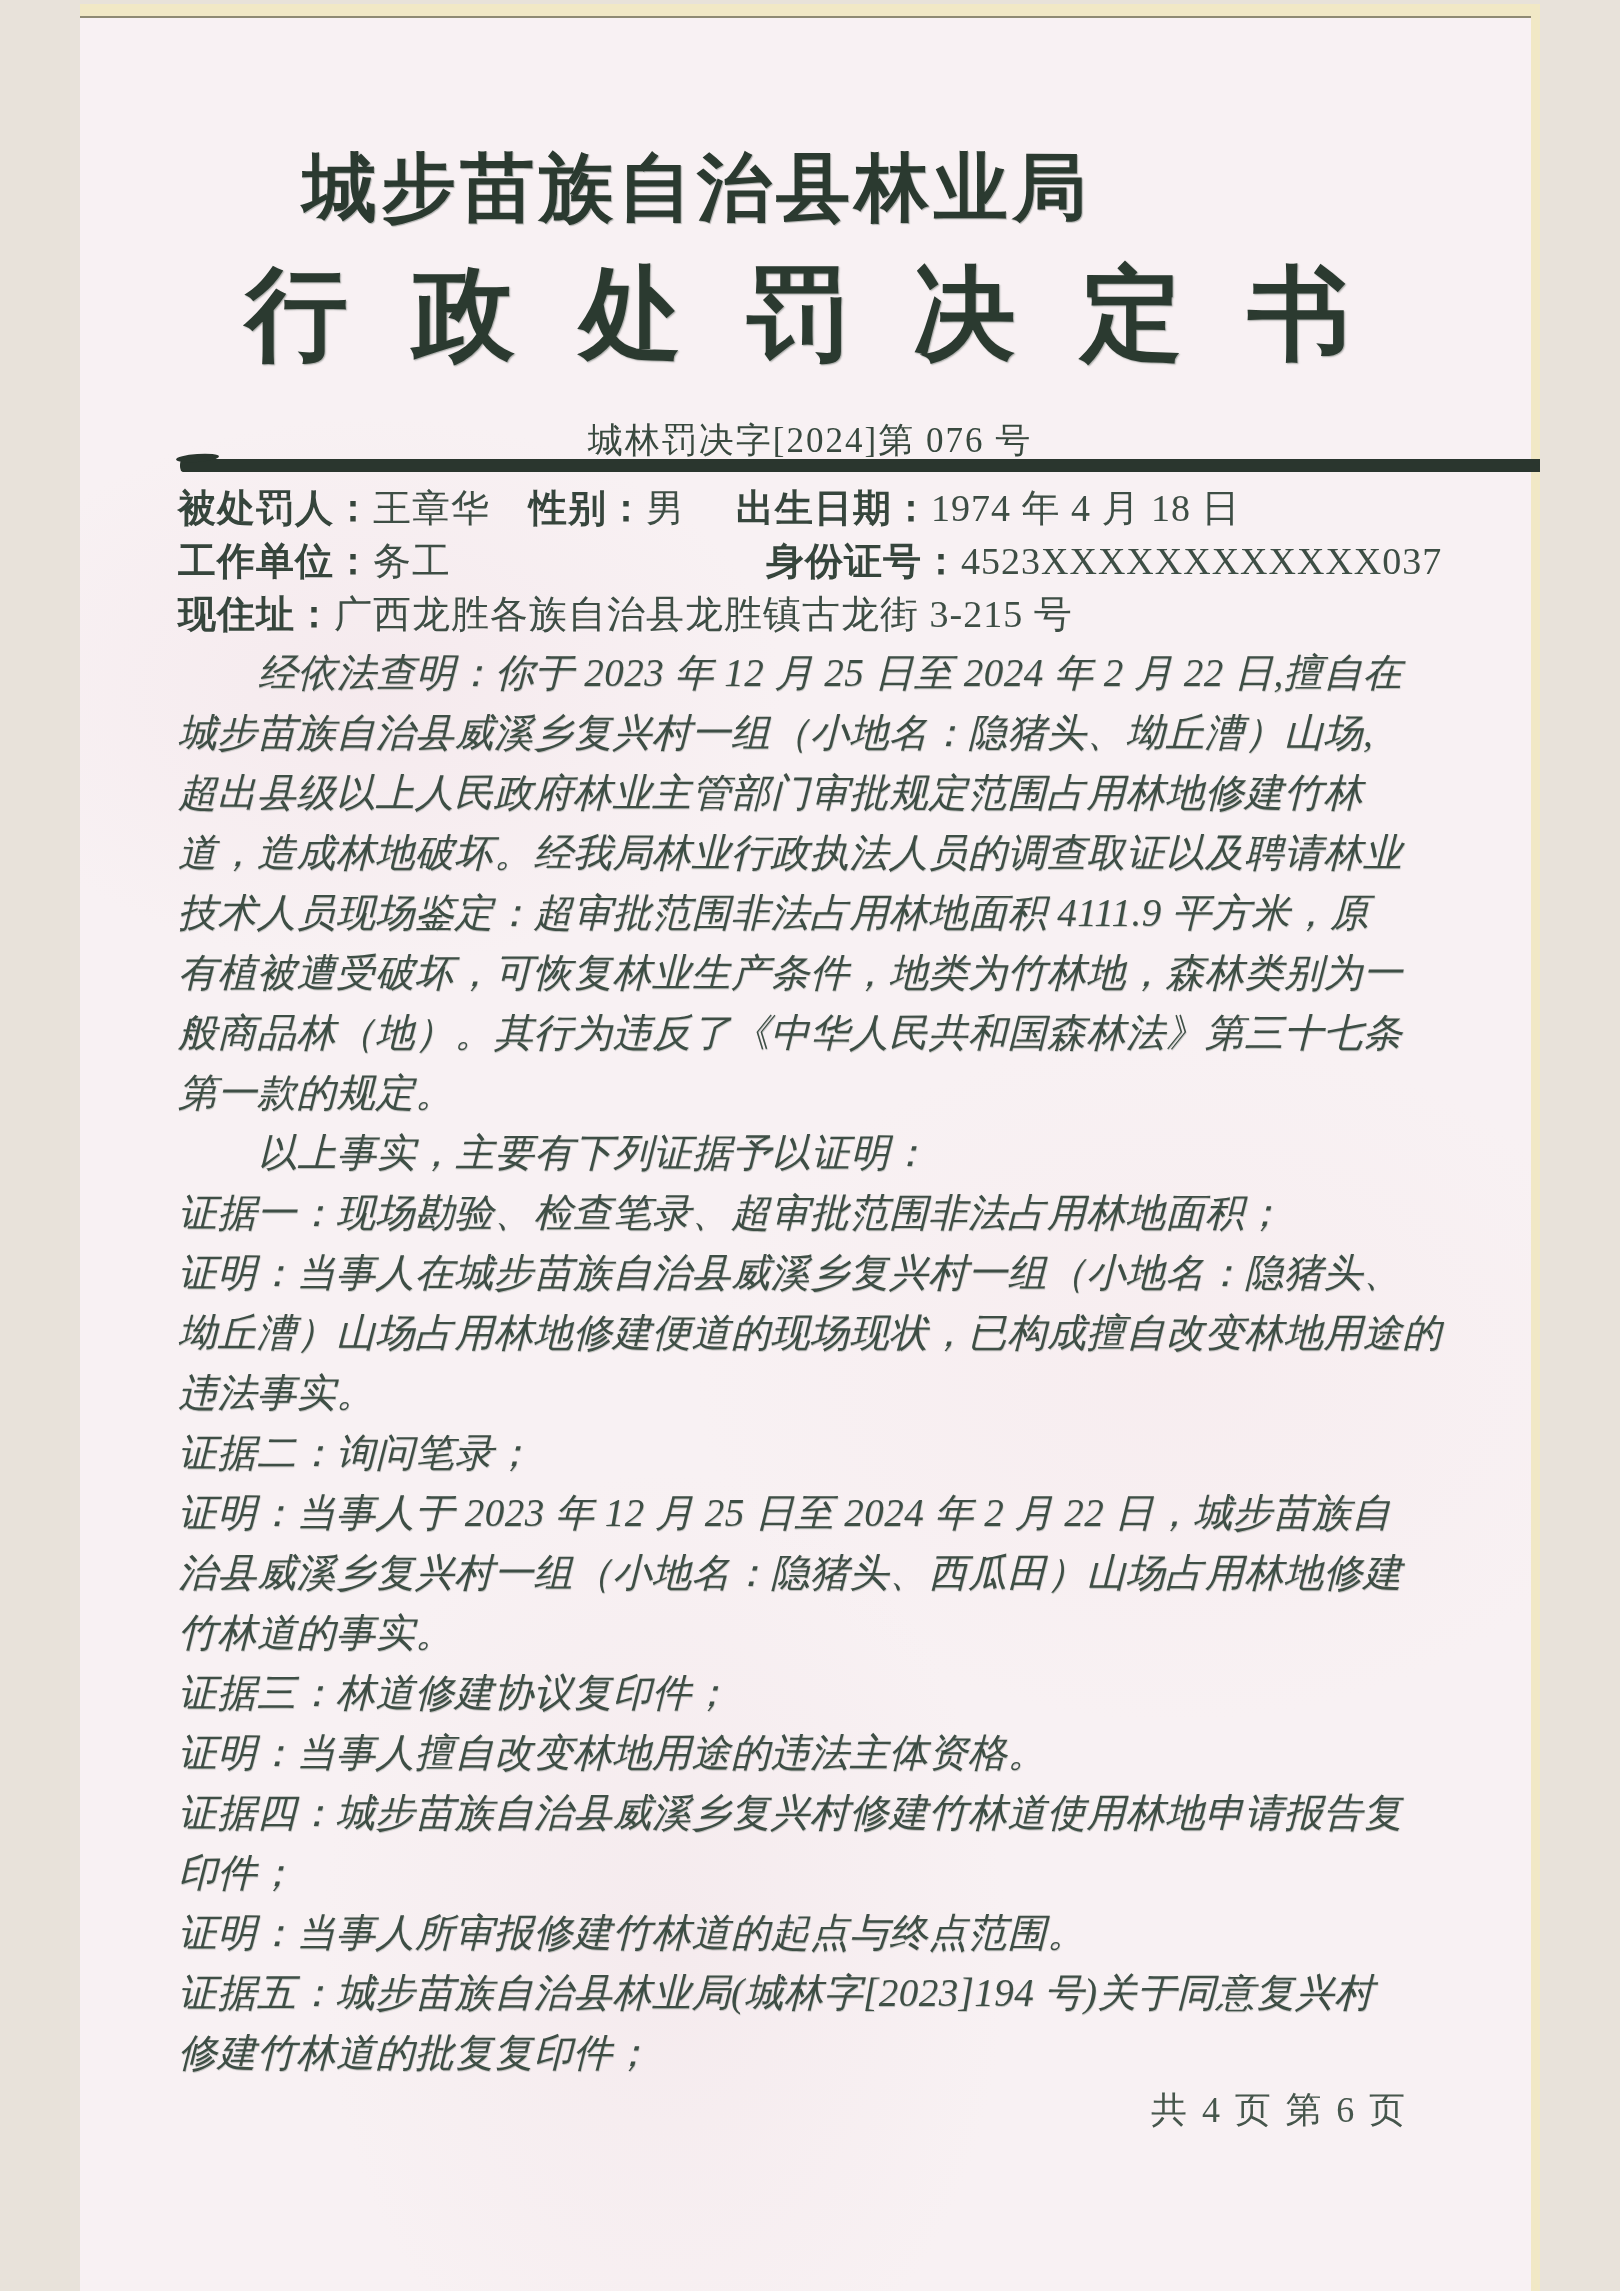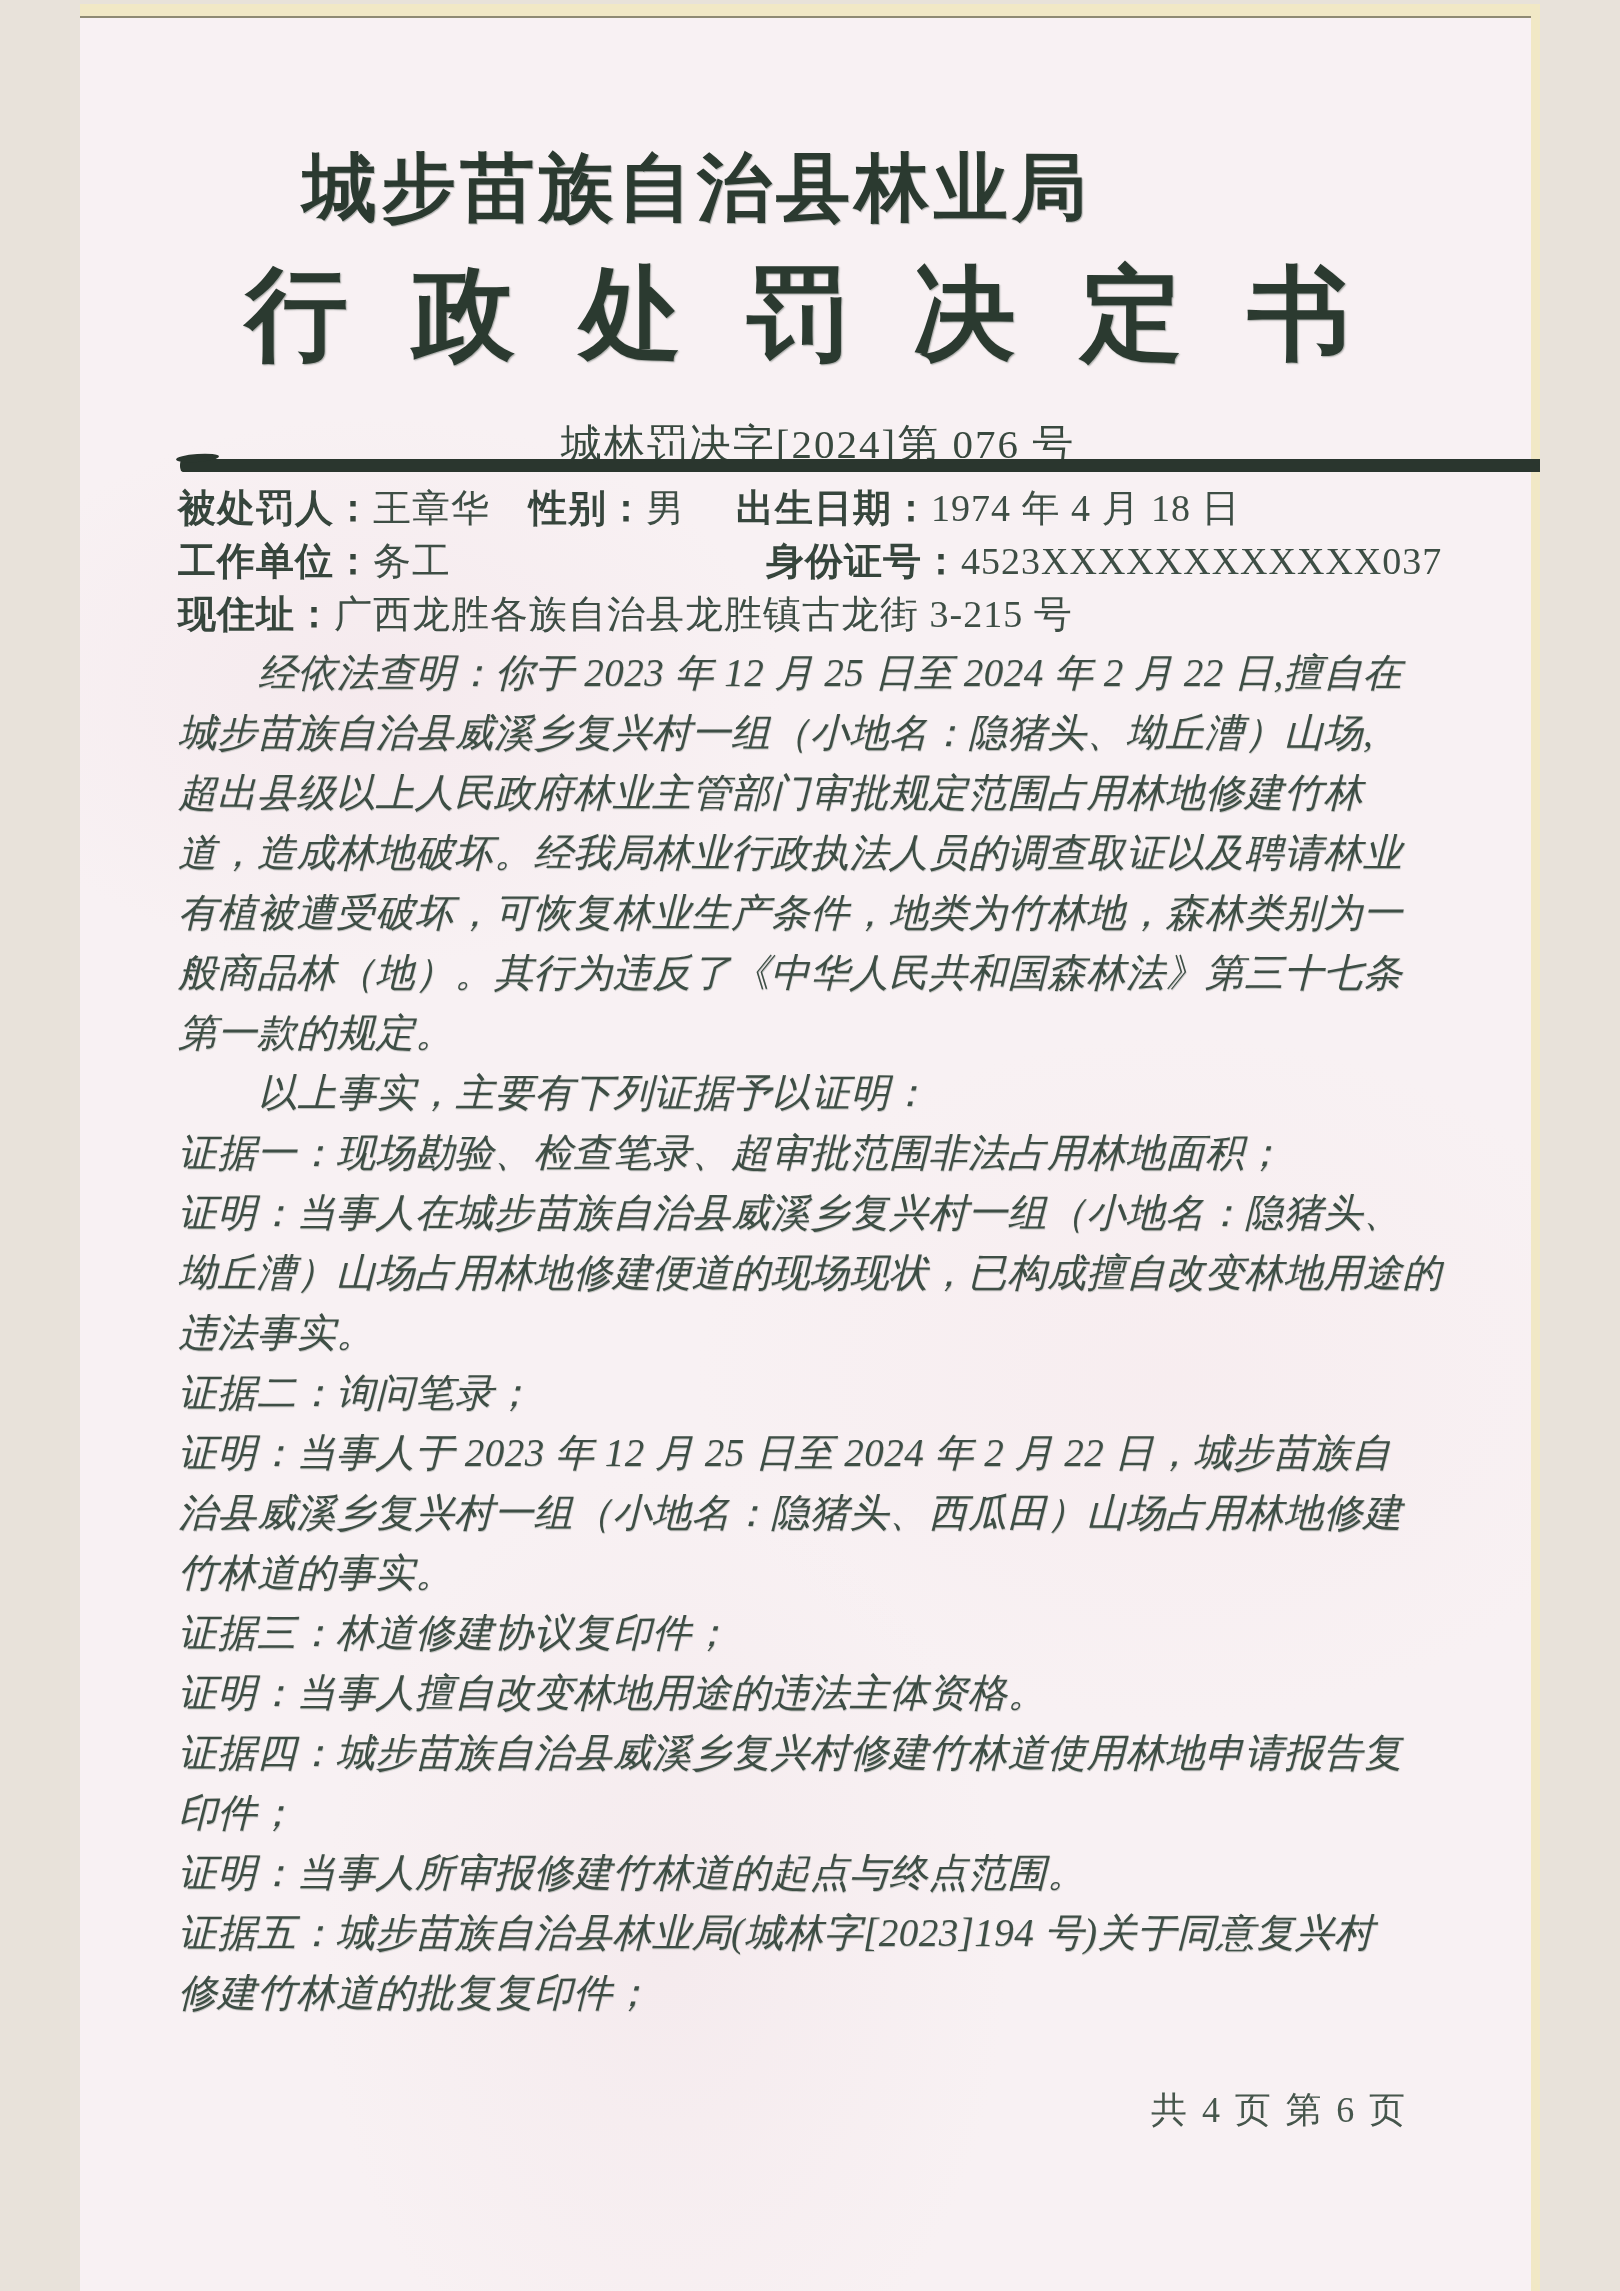--- a/index.html
+++ b/index.html
@@ -49,23 +49,23 @@
     text-align:center;
     font-weight:900;
     font-size:102px;
     letter-spacing:65px;
     padding-left:40px;
     color:var(--title-ink,#2b3a30);
     text-shadow:1px 1px 1.5px rgba(43,58,48,.4);
     white-space:nowrap;
   }
   .doc-number{
-    position:absolute;top:413px;left:8px;width:100%;
+    position:absolute;top:413px;left:0;width:100%;
     text-align:center;
-    font-size:41px;
+    font-size:35px;
     letter-spacing:2px;
     color:#39493f;
     white-space:nowrap;
   }
   .doc-number-underline{
     position:absolute;
     left:50%;margin-left:-245px;
     top:49px;
     width:57px;height:3.9px;
     background:#39493f;
@@ -150,20 +150,21 @@
     <div class="p-line">
       <span class="lbl">现住址：</span><span class="val">广西龙胜各族自治县龙胜镇古龙街 3-215 号</span>
     </div>
   </div>
 
   <div class="body-text">
     <div class="line indent">经依法查明：你于 2023 年 12 月 25 日至 2024 年 2 月 22 日,擅自在</div>
     <div class="line">城步苗族自治县威溪乡复兴村一组（小地名：隐猪头、坳丘漕）山场,</div>
     <div class="line">超出县级以上人民政府林业主管部门审批规定范围占用林地修建竹林</div>
     <div class="line">道，造成林地破坏。经我局林业行政执法人员的调查取证以及聘请林业</div>
+    <div class="line">技术人员现场鉴定：超审批范围非法占用林地面积 4111.9 平方米，原</div>
     <div class="line">有植被遭受破坏，可恢复林业生产条件，地类为竹林地，森林类别为一</div>
     <div class="line">般商品林（地）。其行为违反了《中华人民共和国森林法》第三十七条</div>
     <div class="line">第一款的规定。</div>
     <div class="line indent">以上事实，主要有下列证据予以证明：</div>
     <div class="line">证据一：现场勘验、检查笔录、超审批范围非法占用林地面积；</div>
     <div class="line">证明：当事人在城步苗族自治县威溪乡复兴村一组（小地名：隐猪头、</div>
     <div class="line">坳丘漕）山场占用林地修建便道的现场现状，已构成擅自改变林地用途的</div>
     <div class="line">违法事实。</div>
     <div class="line">证据二：询问笔录；</div>
     <div class="line">证明：当事人于 2023 年 12 月 25 日至 2024 年 2 月 22 日，城步苗族自</div>

